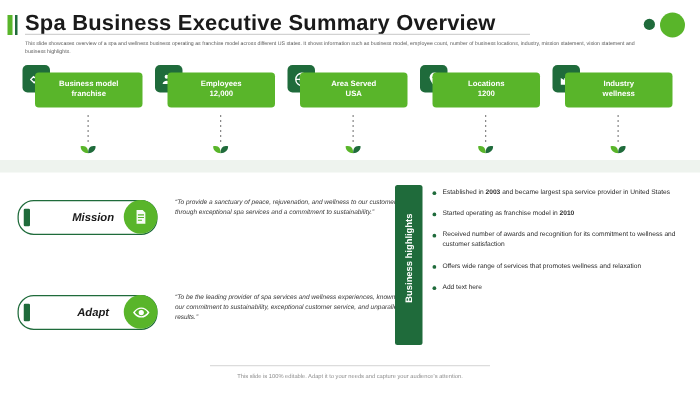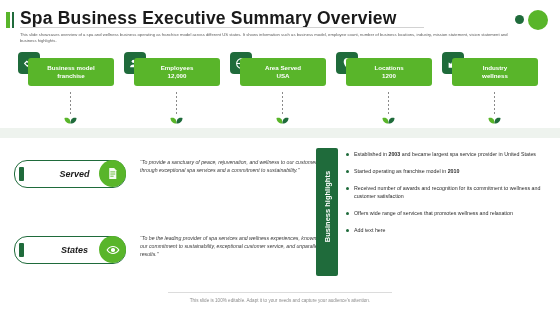--- a/index.html
+++ b/index.html
@@ -225,35 +225,35 @@
 
   </div>
 
   <div class="band"></div>
 
   <div class="mv">
 
     <div class="mvrow">
       <div class="tag">
         <div class="bar"></div>
-        <div class="tlabel">Served</div>
+        <div class="tlabel">Mission</div>
         <div class="circ green">
           <svg width="13" height="13" viewBox="0 0 24 24" fill="#fff">
             <path d="M6 2h9l4 4v16H6z" opacity=".95"></path>
             <path d="M8 9h9M8 13h9M8 17h6" stroke="#59b52a" stroke-width="1.6"></path>
           </svg>
         </div>
       </div>
       <div class="mvtext">“To provide a sanctuary of peace, rejuvenation, and wellness to our customers through exceptional spa services and a commitment to sustainability.”</div>
     </div>
 
     <div class="mvrow">
       <div class="tag">
         <div class="bar"></div>
-        <div class="tlabel">States</div>
+        <div class="tlabel">Adapt</div>
         <div class="circ green">
           <svg width="14" height="14" viewBox="0 0 24 24" fill="none" stroke="#fff" stroke-width="2">
             <path d="M2 12s4-6 10-6 10 6 10 6-4 6-10 6-10-6-10-6z"></path>
               <circle cx="12" cy="12" r="2.6" fill="#fff"></circle>
           </svg>
         </div>
       </div>
       <div class="mvtext">“To be the leading provider of spa services and wellness experiences, known for our commitment to sustainability, exceptional customer service, and unparalleled results.”</div>
     </div>
 

